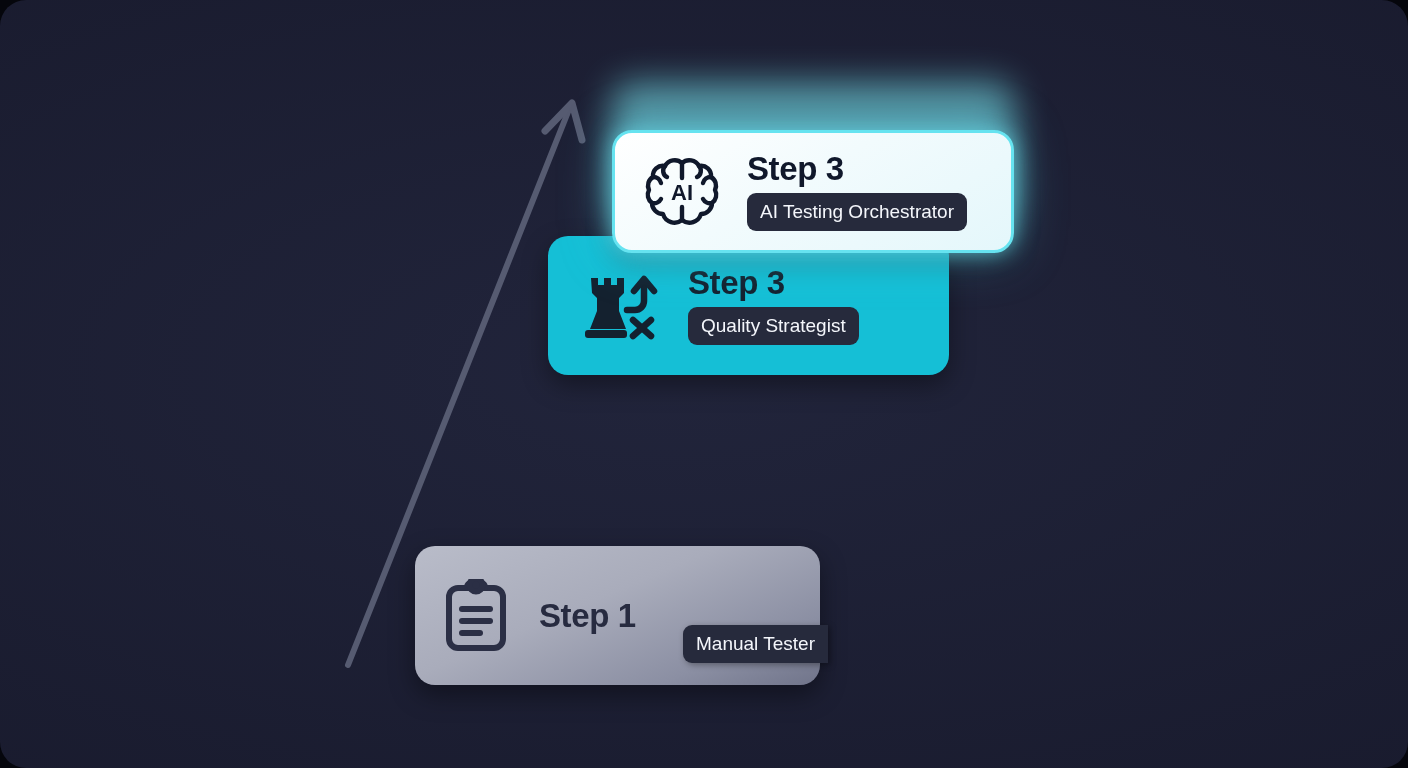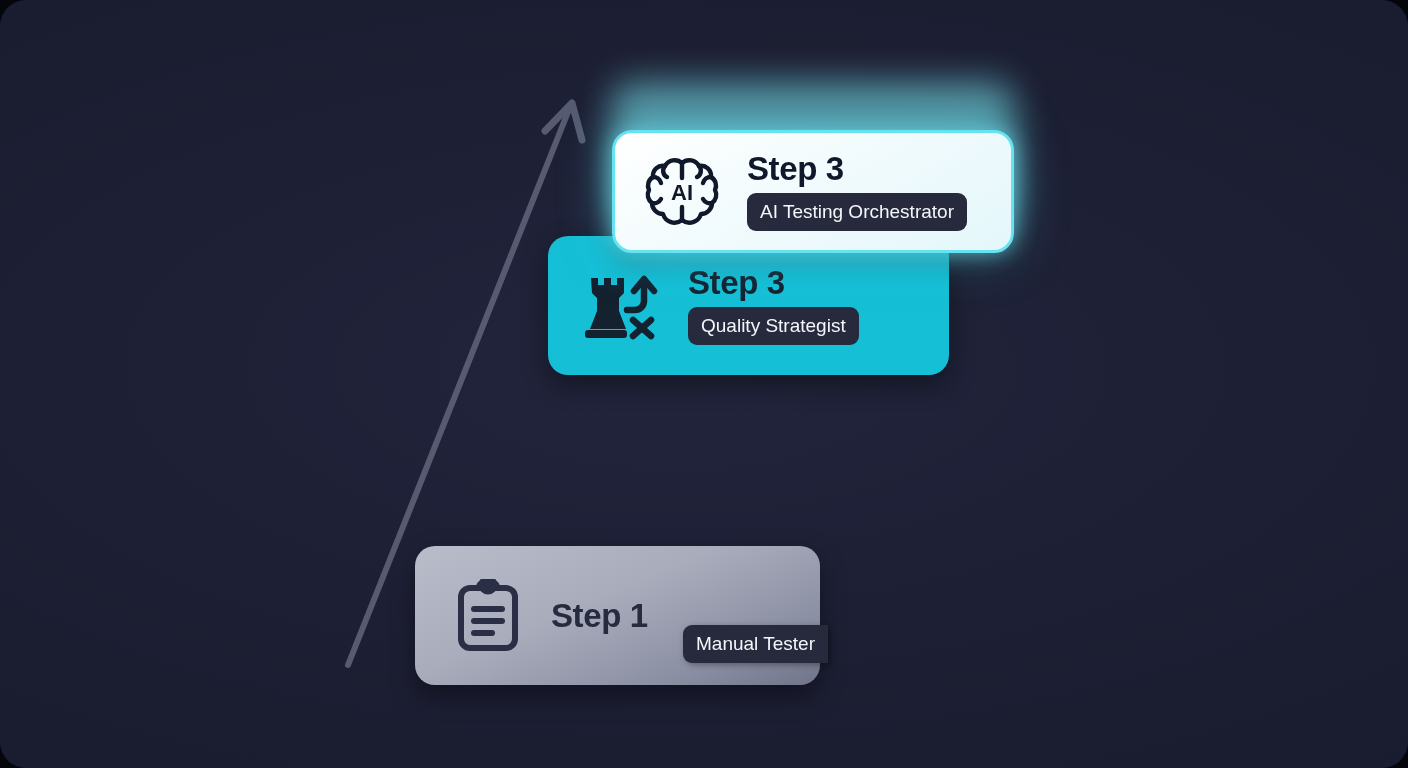--- a/index.html
+++ b/index.html
@@ -78,21 +78,21 @@
     border-radius: 9px;
     white-space: nowrap;
   }
 
   
   #step-1 {
     left: 415px;
     top: 546px;
     width: 405px;
     height: 139px;
-    padding-left: 40px;
+    padding-left: 28px;
     background: linear-gradient(157deg, #b9bcc9 0%, #a9acbb 42%, #8b8fa3 78%, #70748a 100%);
     box-shadow: 0 10px 26px rgba(0,0,0,0.40);
     z-index: 4;
   }
   #step-1 .card-text { margin-left: 30px; }
   #step-1 .step-title { color: #272b40; }
   
   #step-1 .role-badge {
     position: absolute;
     left: 268px;

